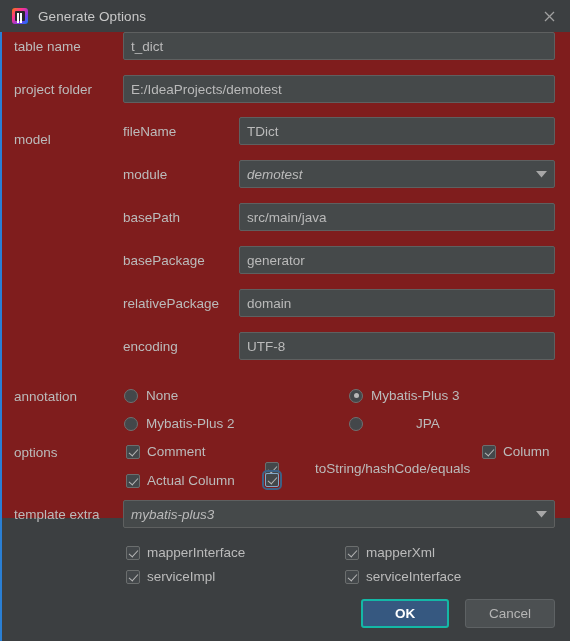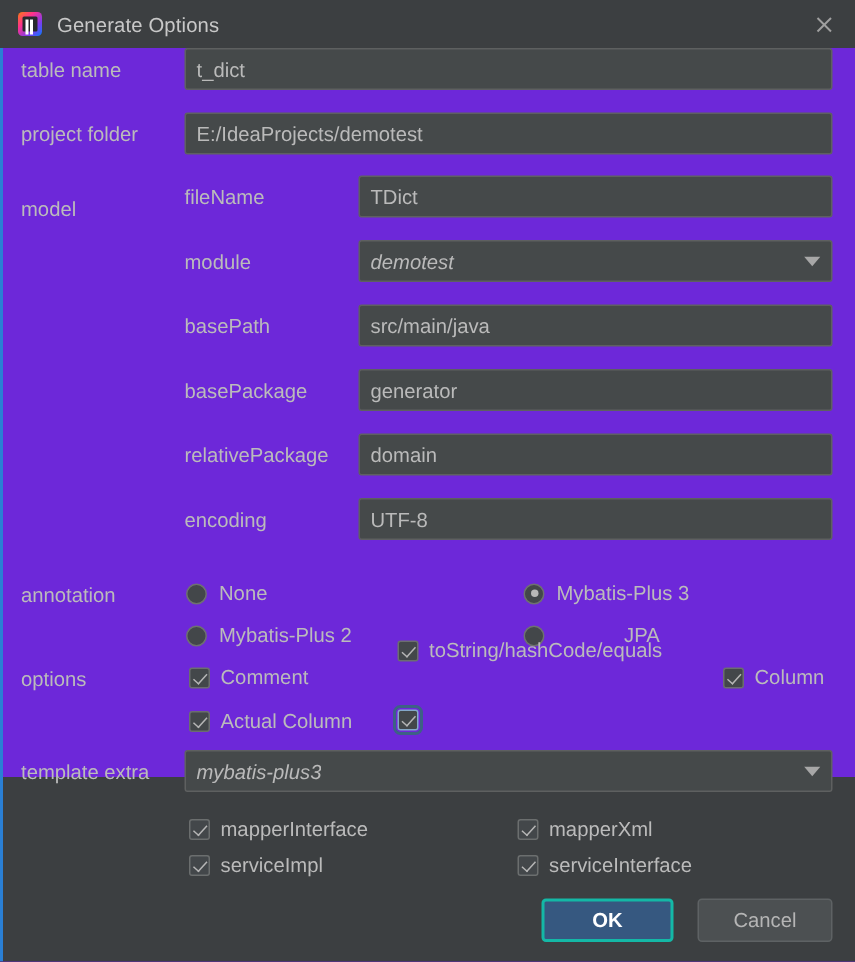--- a/index.html
+++ b/index.html
@@ -78,21 +78,21 @@
     align-items: center;
     justify-content: center;
     cursor: default;
   }
   .close-btn svg { display:block; }
 
   
   .dialog-body {
     position: relative;
     height: 486px;
-    background: #6d28d9;
+    background: #7f1d1d;
     box-sizing: border-box;
     padding: 0;
   }
   .accent-stripe {
     position: absolute;
     left: 0;
     top: 0;
     width: 2px;
     height: 609px;
     background: #2a7fd4;
@@ -322,21 +322,21 @@
       <span class="rb"></span>
       <span class="rb-lbl">JPA</span>
     </div>
 
     <div class="lbl" style="position:absolute; left:14px; top:413px;">options</div>
 
     <div class="cb-wrap" style="position:absolute; left:126px; top:412px;">
       <span class="cb checked"></span>
       <span class="cb-lbl">Comment</span>
     </div>
-    <div class="cb-wrap" style="position:absolute; left:265px; top:394px;">
+    <div class="cb-wrap" style="position:absolute; left:265px; top:429px;gap:29px;">
       <span class="cb checked"></span>
       <span class="cb-lbl">toString/hashCode/equals</span>
     </div>
     <div class="cb-wrap" style="position:absolute; left:482px; top:412px;">
       <span class="cb checked"></span>
       <span class="cb-lbl">Column</span>
     </div>
     <div class="cb-wrap" style="position:absolute; left:126px; top:441px;">
       <span class="cb checked"></span>
       <span class="cb-lbl">Actual Column</span>

